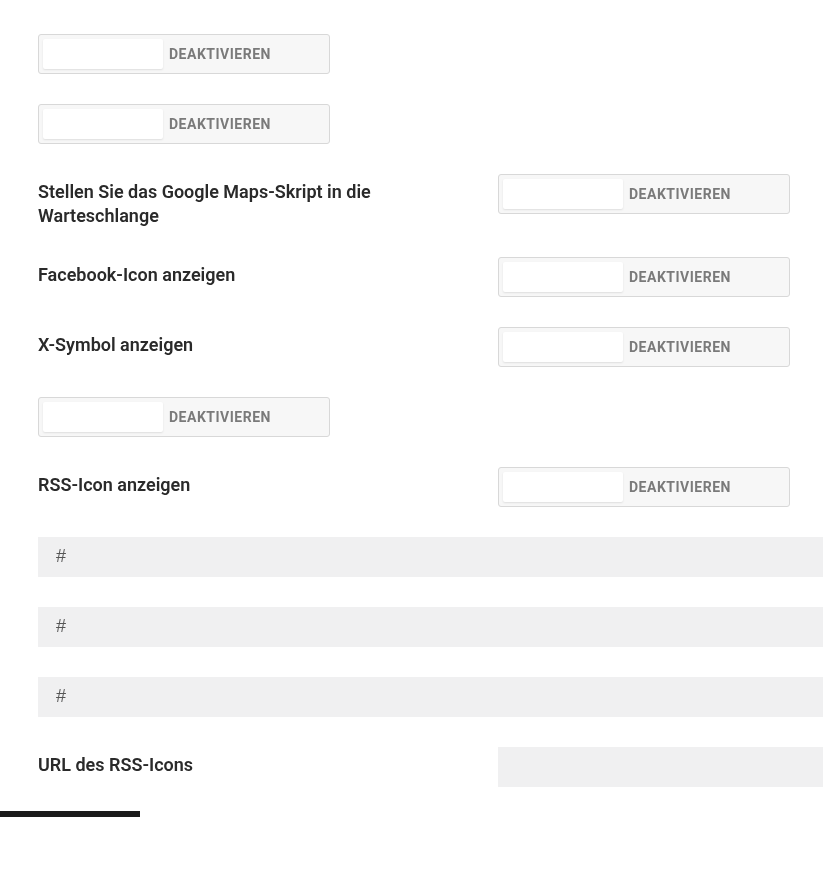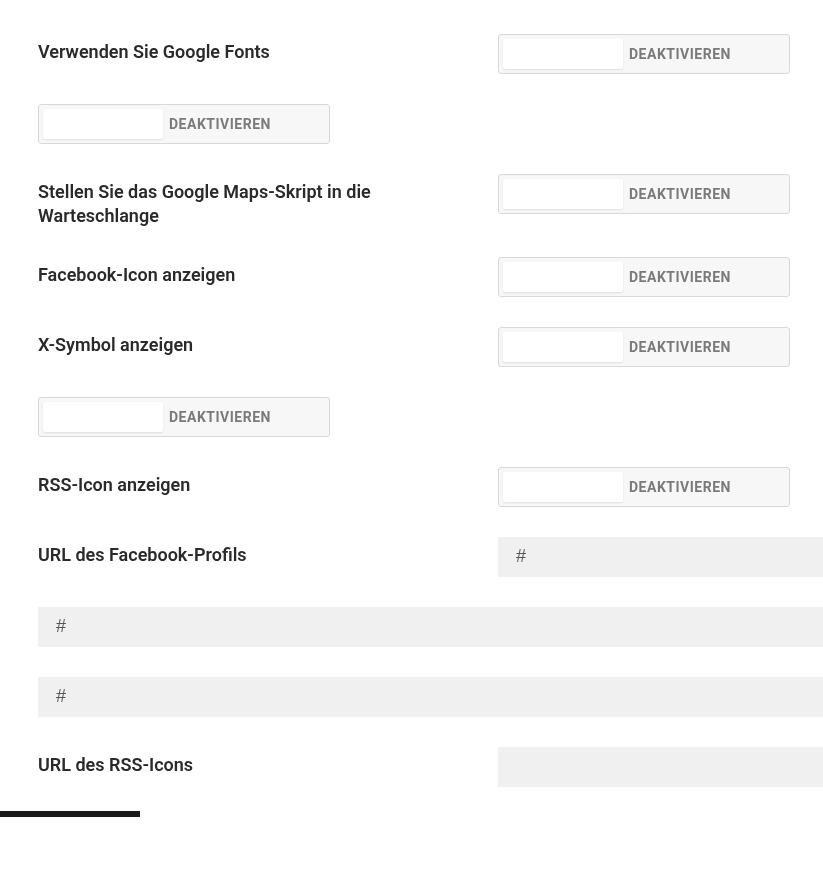--- a/index.html
+++ b/index.html
@@ -82,21 +82,20 @@
       height: 6px;
       background: #1a1a1a;
       margin-top: 8px;
       width: 140px;
     }
   </style>
 </head>
 <body>
 
 <div class="setting-row">
-  <div class="setting-label">Verwenden Sie Google Fonts</div>
   <div class="setting-control">
     <div class="toggle-control">
       <div class="toggle-empty"></div>
       <div class="toggle-text">DEAKTIVIEREN</div>
     </div>
   </div>
 </div>
 
 <div class="setting-row">
   <div class="setting-control">
@@ -150,21 +149,20 @@
   <div class="setting-label">RSS-Icon anzeigen</div>
   <div class="setting-control">
     <div class="toggle-control">
       <div class="toggle-empty"></div>
       <div class="toggle-text">DEAKTIVIEREN</div>
     </div>
   </div>
 </div>
 
 <div class="setting-row input-row">
-  <div class="setting-label">URL des Facebook-Profils</div>
   <div class="setting-control input-control">
     <input type="text" value="#" style="">
   </div>
 </div>
 
 <div class="setting-row input-row">
   <div class="setting-control input-control">
     <input type="text" value="#" style="">
   </div>
 </div>

